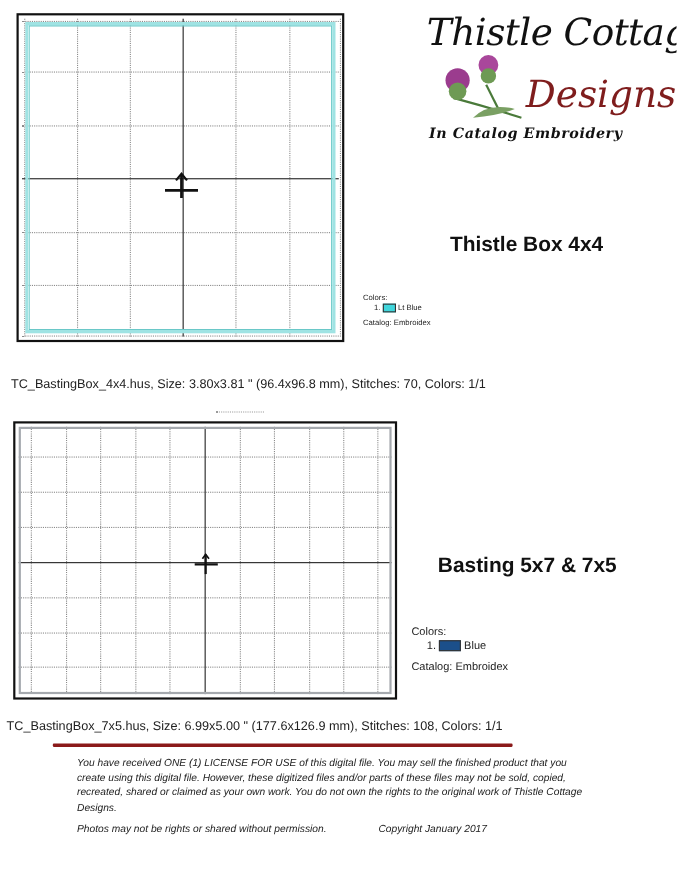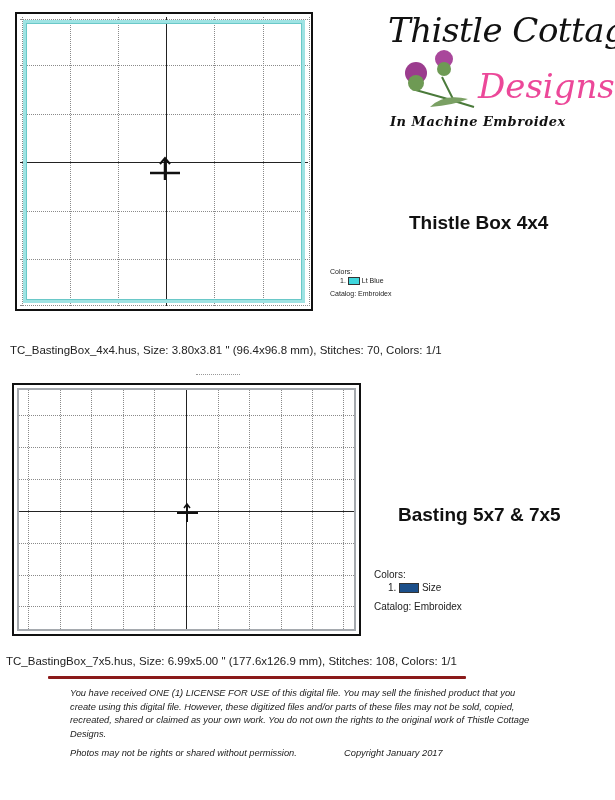--- a/index.html
+++ b/index.html
@@ -11,21 +11,21 @@
   .grid { position:absolute; inset:3px; }
   .gline-v { position:absolute; top:0; bottom:0; width:0; border-left:1px dotted #8a8a8a; }
   .gline-h { position:absolute; left:0; right:0; height:0; border-top:1px dotted #8a8a8a; }
   .axis-v { position:absolute; top:0; bottom:0; width:0; border-left:1px solid #222; }
   .axis-h { position:absolute; left:0; right:0; height:0; border-top:1px solid #222; }
   .stitch-box { position:absolute; box-sizing:border-box; }
   .cross { position:absolute; }
 
   
   .logo-line1 { font-family:"DejaVu Serif", serif; font-style:italic; font-size:34px; letter-spacing:-0.5px; white-space:nowrap; color:#111; }
-  .logo-line2 { font-family:"DejaVu Serif", serif; font-style:italic; font-size:34px; white-space:nowrap; color:#ec4899; }
+  .logo-line2 { font-family:"DejaVu Serif", serif; font-style:italic; font-size:34px; white-space:nowrap; color:#7f1d1d; }
   .logo-line3 { font-family:"DejaVu Serif", serif; font-style:italic; font-weight:bold; font-size:13px; white-space:nowrap; color:#111; letter-spacing:0.5px; }
 
   .title { font-weight:bold; font-size:19px; white-space:nowrap; }
   .info-small { font-size:7px; color:#222; line-height:9px; }
   .info-med { font-size:10px; color:#222; line-height:13px; }
   .swatch { display:inline-block; vertical-align:middle; border:1px solid #333; }
   .caption { font-size:11.5px; color:#222; white-space:nowrap; }
   .divider { position:absolute; height:3px; }
   .license { font-size:9.3px; line-height:13.5px; color:#222; }
 </style>
@@ -62,21 +62,21 @@
   <svg class="abs" style="left:22px; top:45px;" width="82" height="60" viewBox="0 0 82 60">
     <path d="M10 40 Q40 48 72 58" stroke="#4a7a3a" stroke-width="2" fill="none"></path>
     <path d="M40 28 Q46 40 52 52" stroke="#4a7a3a" stroke-width="2" fill="none"></path>
     <path d="M28 58 Q42 44 66 50 Q52 56 28 58 Z" fill="#7aa063"></path>
     <circle cx="14" cy="24" r="11" fill="#9b3c8e"></circle>
     <circle cx="14" cy="34" r="8" fill="#6e9a54"></circle>
     <circle cx="42" cy="10" r="9" fill="#a9479b"></circle>
     <circle cx="42" cy="20" r="7" fill="#6e9a54"></circle>
   </svg>
   <div class="abs logo-line2" style="left:98px; top:62px;">Designs</div>
-  <div class="abs logo-line3" style="left:10px; top:110px;">In Machine Embroidex</div>
+  <div class="abs logo-line3" style="left:10px; top:110px;">In Catalog Embroidery</div>
 </div>
 
 <div class="abs title" style="left:409px; top:212px;">Thistle Box 4x4</div>
 
 <div class="abs info-small" style="left:330px; top:267px;">
   <div>Colors:</div>
   <div style="padding-left:10px;">
     <span>1.</span>
     <span class="swatch" style="width:10px; height:6px; background:#3fd6dc;"></span>
     <span>Lt Blue</span>
@@ -116,21 +116,21 @@
   </svg>
 </div>
 
 <div class="abs title" style="left:398px; top:504px;">Basting 5x7 &amp; 7x5</div>
 
 <div class="abs info-med" style="left:374px; top:568px;">
   <div>Colors:</div>
   <div style="padding-left:14px;">
     <span>1.</span>
     <span class="swatch" style="width:18px; height:8px; background:#1b4f8a;"></span>
-    <span>Size</span>
+    <span>Blue</span>
   </div>
   <div style="margin-top:6px;">Catalog: Embroidex</div>
 </div>
 
 <div class="abs caption" style="left:6px; top:655px;">TC_BastingBox_7x5.hus, Size: 6.99x5.00 " (177.6x126.9 mm), Stitches: 108, Colors: 1/1</div>
 
 <div class="divider" style="left:48px; top:676px; width:418px; background:#8b1a1a; border-radius:1px;"></div>
 
 <div class="abs license" style="left:70px; top:687px; width:470px;font-style:italic;">
   <div>You have received ONE (1) LICENSE FOR USE of this digital file. You may sell the finished product that you create using this digital file.  However, these digitized files and/or parts of these files may not be sold, copied, recreated, shared or claimed as your own work.  You do not own the rights to the original work of Thistle Cottage Designs.</div>

